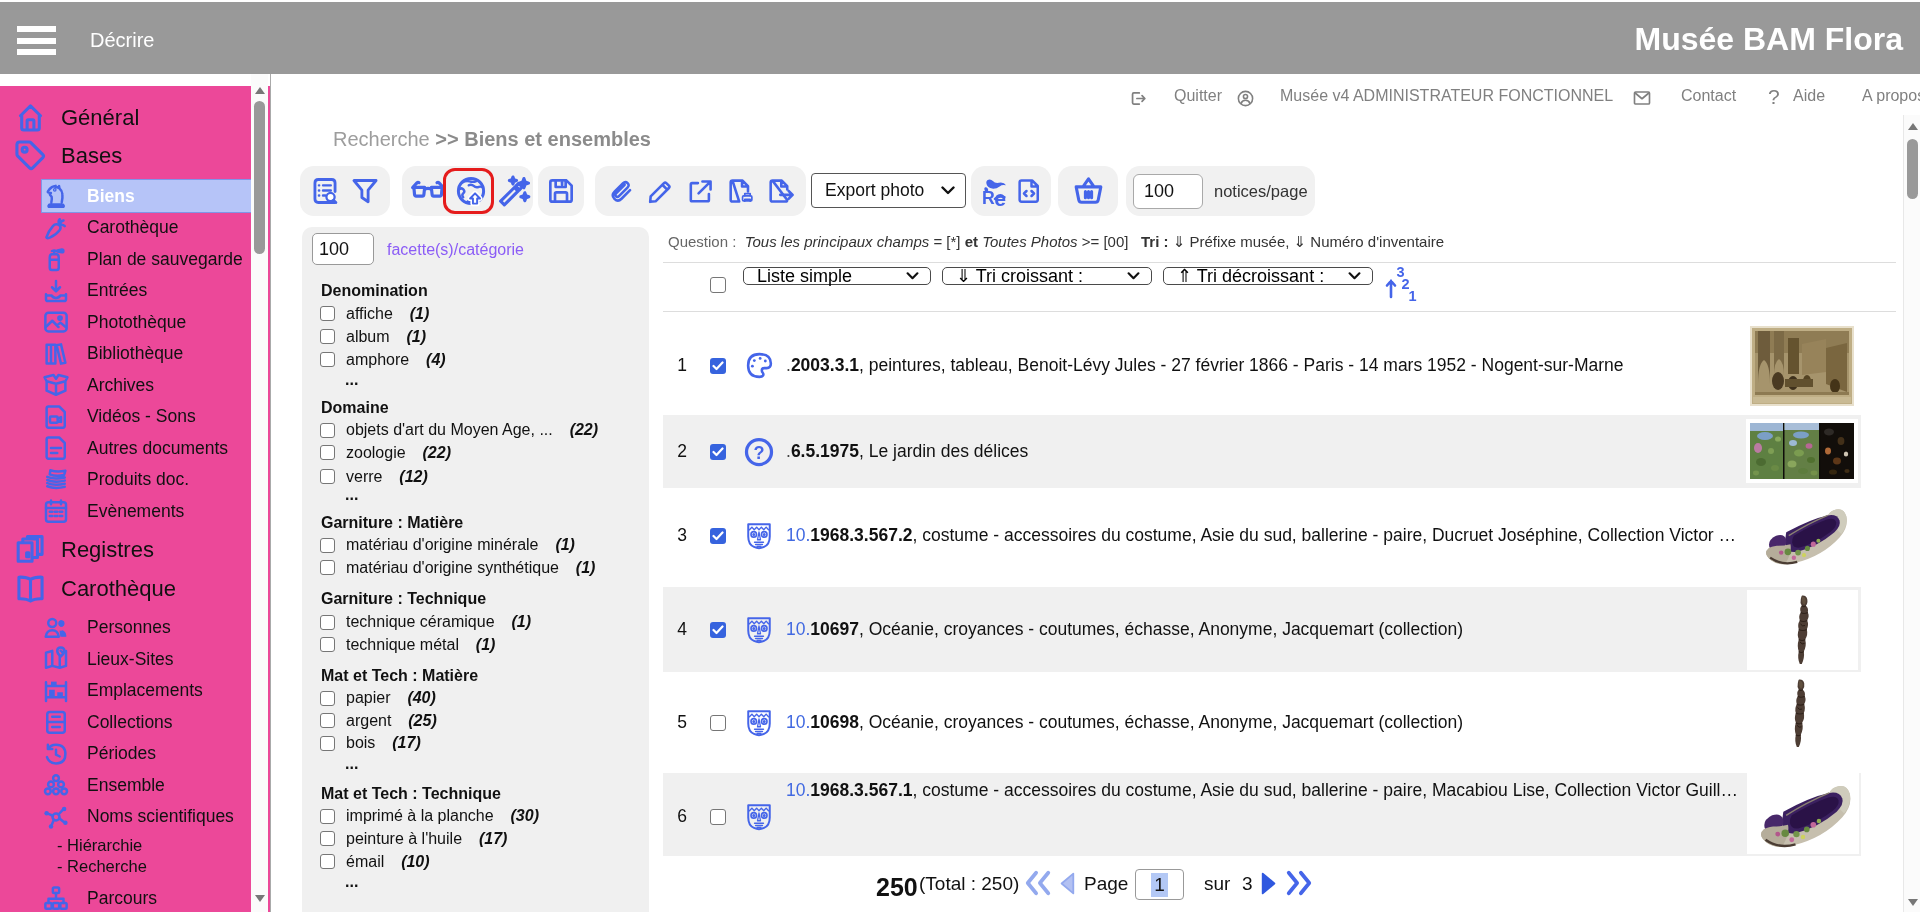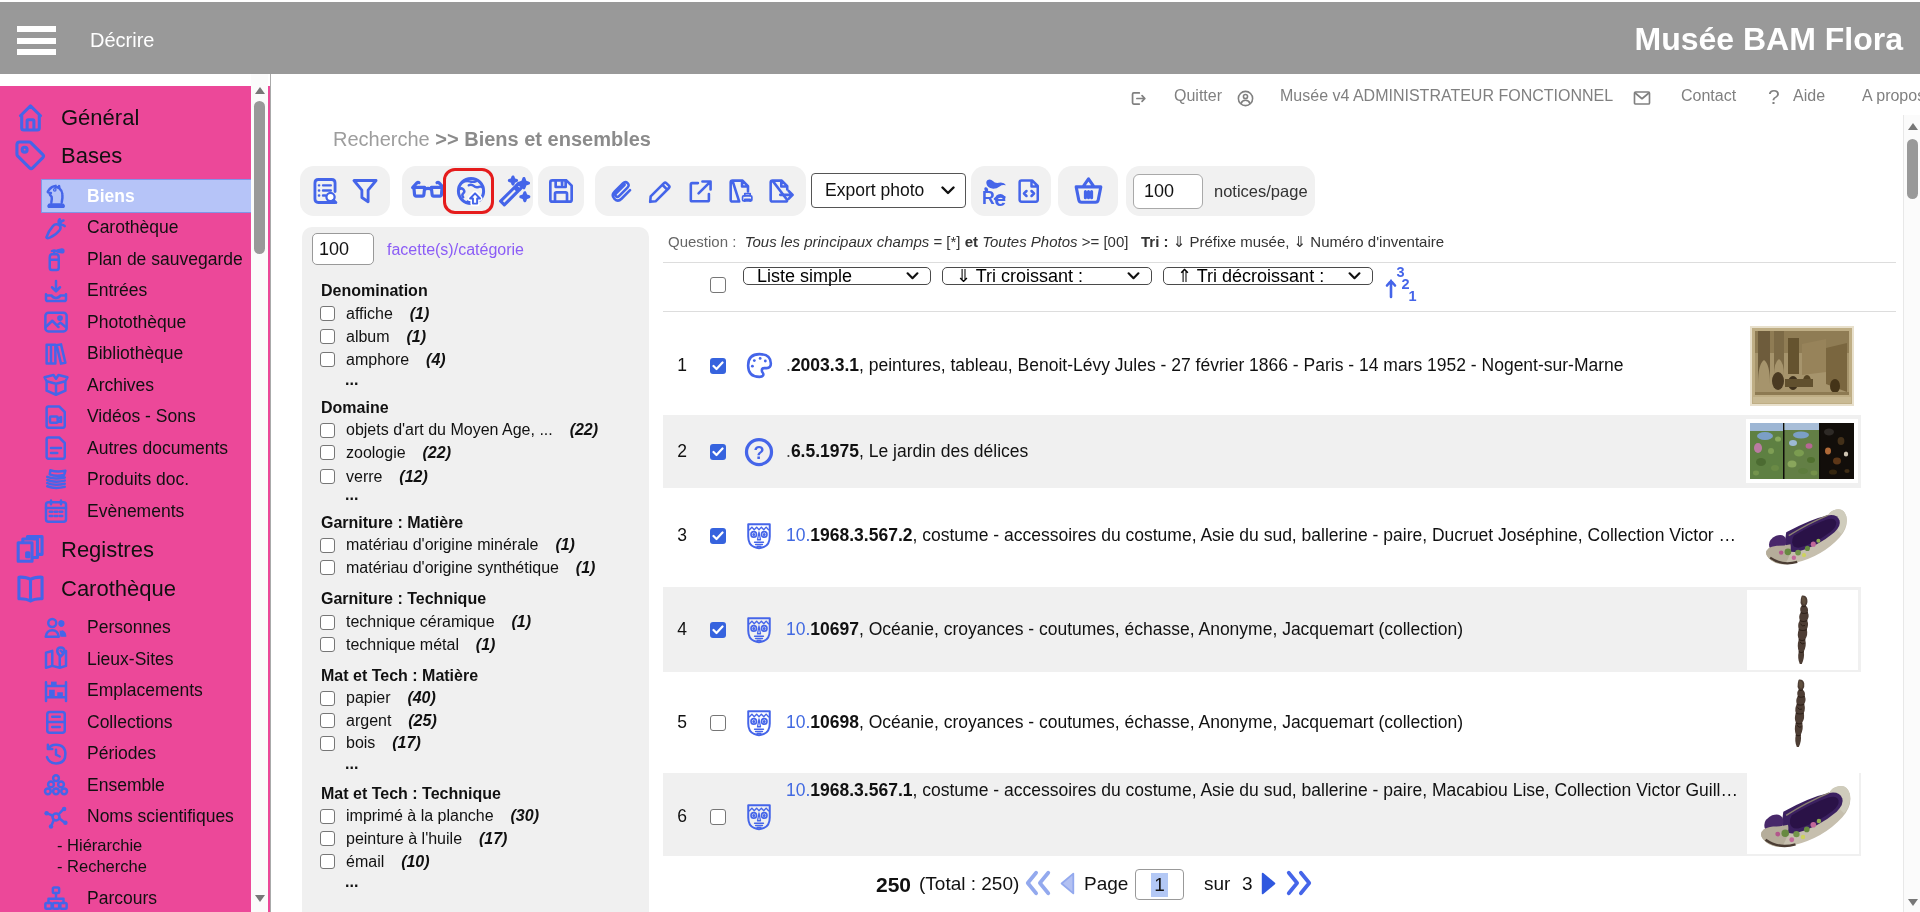--- a/index.html
+++ b/index.html
@@ -615,21 +615,21 @@
       <use href="#maskic"></use>
     </svg>
   <div class="rtxt" style="top:780px"><span class="blu">10.</span><b>1968.3.567.1</b>, costume - accessoires du costume, Asie du sud, ballerine - paire, Macabiou Lise, Collection Victor Guill…</div>
   <div class="thumb" style="left:1747px;top:772px;width:112px;height:82px;background:#fff"></div>
   <svg class="thumb" style="left:1750px;top:777px" width="106" height="73" viewBox="0 0 104 78">
       <use href="#shoeg" transform="translate(0,1)"></use>
     </svg>
 </div>
 
 <div id="pager">
-  <b class="abs" style="left:876px;top:873px;font-size:21px">250</b>
+  <b class="abs" style="left:876px;top:873px;font-size:25px">250</b>
   <span class="abs" style="left:919px;top:873px;font-size:19px">(Total : 250)</span>
   <svg class="abs" style="left:1024px;top:869px" width="28" height="28" viewBox="0 0 30 30" fill="none" stroke="#93a9ee" stroke-width="4" stroke-linecap="round" stroke-linejoin="round">
       <path d="M13 4 L4 15 L13 26 M26 4 L17 15 L26 26"></path>
     </svg>
   <svg class="abs" style="left:1057px;top:870px" width="20" height="27" viewBox="0 0 22 30">
       <path d="M18 4 L5 15 L18 26 Z" fill="#b3c1f2" stroke="#93a9ee" stroke-width="2" stroke-linejoin="round"></path>
     </svg>
   <span class="abs" style="left:1084px;top:873px;font-size:19px">Page</span>
   <div class="abs" style="left:1135px;top:869px;width:49px;height:31px;background:#fff;border:1px solid #999;border-radius:4px;display:flex;align-items:center;justify-content:center;font-size:19px">
       <span style="background:#b3c8f5;padding:1px 3px">1</span>

